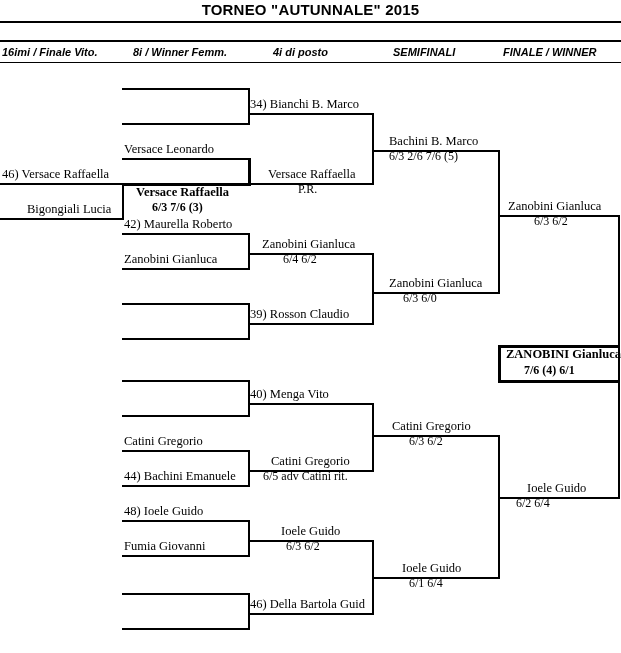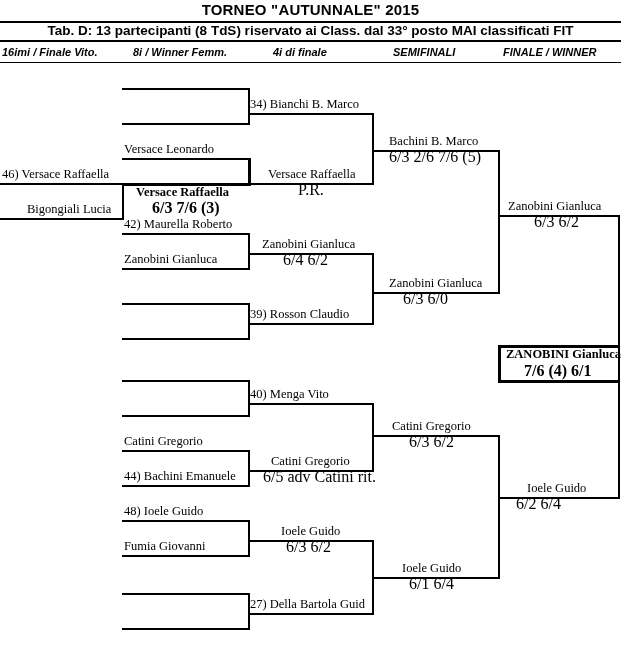--- a/index.html
+++ b/index.html
@@ -82,38 +82,37 @@
     white-space: nowrap;
     font-size: 12.5px;
     line-height: 13px;
   }
   .slot.bold {
     font-weight: bold;
   }
   .score {
     position: absolute;
     white-space: nowrap;
-    font-size: 16px;
+    font-size: 12px;
     line-height: 13px;
   }
   .score.bold { font-weight: bold; }
 </style>
 </head>
 <body>
 
 <div id="bracket-page">
 
   <div class="title-main">TORNEO  "AUTUNNALE"  2015</div>
   <div class="rule rule-1"></div>
-  <div class="title-sub">Tab. D: 13 partecipanti (8 TdS) riservato ai Class. dal 33° posto MAI classificati FIT</div>
   <div class="rule rule-2"></div>
 
   <div class="round-head rh-1">16imi / Finale Vito.</div>
   <div class="round-head rh-2">8i / Winner Femm.</div>
-  <div class="round-head rh-3">4i  di finale</div>
+  <div class="round-head rh-3">4i  di posto</div>
   <div class="round-head rh-4">SEMIFINALI</div>
   <div class="round-head rh-5">FINALE / WINNER</div>
 
   <div class="rule rule-3"></div>
 
   <div class="slot" style="left:2px; top:168px;">46) Versace Raffaella</div>
   <div class="hline" style="left:0px; top:183px; width:124px;"></div>
   <div class="slot" style="left:2px; top:203px;margin-left:25px;">Bigongiali Lucia</div>
   <div class="hline" style="left:0px; top:218px; width:124px;"></div>
   <div class="vline" style="left:122px; top:183px; height:37px;"></div>
@@ -196,21 +195,21 @@
 
   <div class="slot" style="left:271px; top:455px;">Catini Gregorio</div>
   <div class="score" style="left:263px; top:470px;">6/5 adv Catini rit.</div>
   <div class="hline" style="left:248px; top:470px; width:126px;"></div>
   <div class="vline" style="left:372px; top:403px; height:69px;"></div>
 
   <div class="slot" style="left:281px; top:525px;">Ioele Guido</div>
   <div class="score" style="left:286px; top:540px;">6/3  6/2</div>
   <div class="hline" style="left:248px; top:540px; width:126px;"></div>
 
-  <div class="slot" style="left:250px; top:598px;">27) Della Bartola Guid</div>
+  <div class="slot" style="left:250px; top:598px;">46) Della Bartola Guid</div>
   <div class="hline" style="left:248px; top:613px; width:126px;"></div>
   <div class="vline" style="left:372px; top:540px; height:75px;"></div>
 
   <div class="slot" style="left:389px; top:135px;">Bachini B. Marco</div>
   <div class="score" style="left:389px; top:150px;">6/3  2/6  7/6 (5)</div>
   <div class="hline" style="left:372px; top:150px; width:128px;"></div>
 
   <div class="slot" style="left:389px; top:277px;">Zanobini Gianluca</div>
   <div class="score" style="left:403px; top:292px;">6/3  6/0</div>
   <div class="hline" style="left:372px; top:292px; width:128px;"></div>

